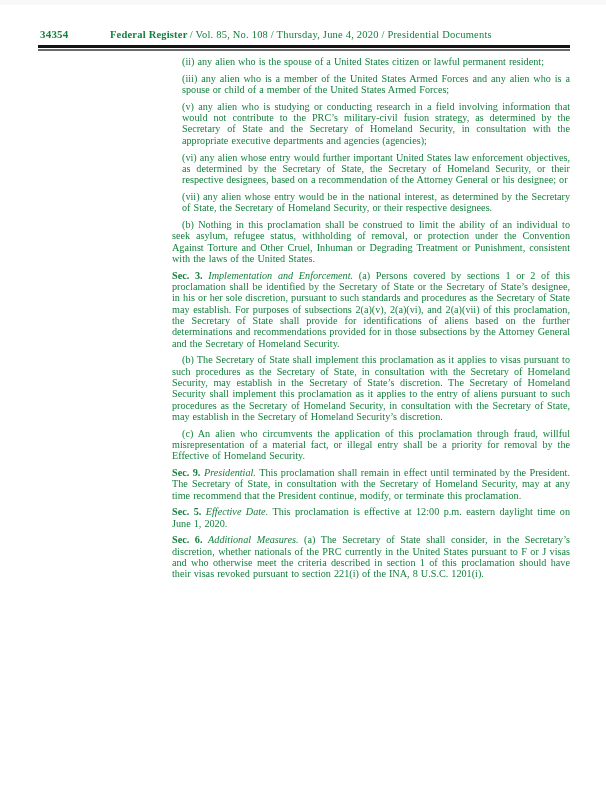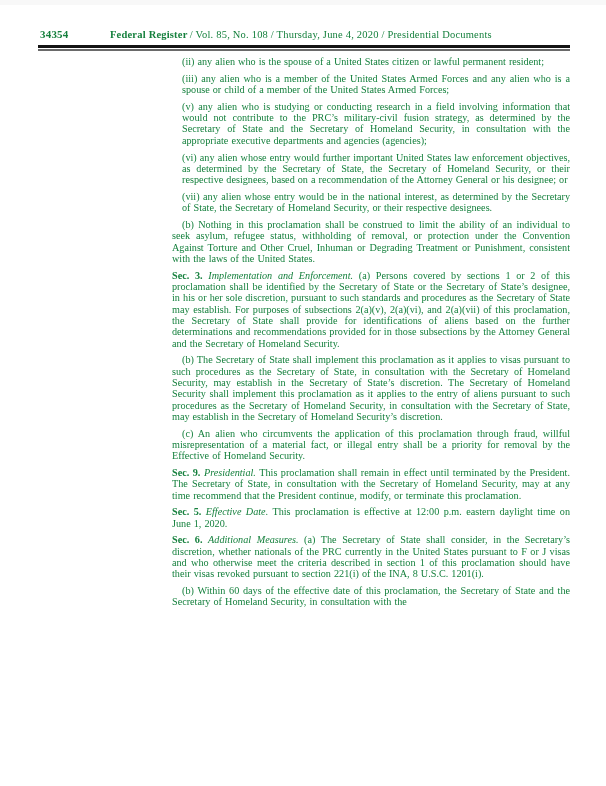--- a/index.html
+++ b/index.html
@@ -86,16 +86,15 @@
     <p class="sub">(v) any alien who is studying or conducting research in a field involving information that would not contribute to the PRC’s military-civil fusion strategy, as determined by the Secretary of State and the Secretary of Homeland Security, in consultation with the appropriate executive departments and agencies (agencies);</p>
     <p class="sub">(vi) any alien whose entry would further important United States law enforcement objectives, as determined by the Secretary of State, the Secretary of Homeland Security, or their respective designees, based on a recommendation of the Attorney General or his designee; or</p>
     <p class="sub">(vii) any alien whose entry would be in the national interest, as determined by the Secretary of State, the Secretary of Homeland Security, or their respective designees.</p>
     <p class="indent">(b) Nothing in this proclamation shall be construed to limit the ability of an individual to seek asylum, refugee status, withholding of removal, or protection under the Convention Against Torture and Other Cruel, Inhuman or Degrading Treatment or Punishment, consistent with the laws of the United States.</p>
     <p class="sec"><b>Sec. 3.</b> <i>Implementation and Enforcement.</i> <span>(a) Persons covered by sections 1 or 2 of this proclamation shall be identified by the Secretary of State or the Secretary of State’s designee, in his or her sole discretion, pursuant to such standards and procedures as the Secretary of State may establish. For purposes of subsections 2(a)(v), 2(a)(vi), and 2(a)(vii) of this proclamation, the Secretary of State shall provide for identifications of aliens based on the further determinations and recommendations provided for in those subsections by the Attorney General and the Secretary of Homeland Security.</span></p>
     <p class="indent">(b) The Secretary of State shall implement this proclamation as it applies to visas pursuant to such procedures as the Secretary of State, in consultation with the Secretary of Homeland Security, may establish in the Secretary of State’s discretion. The Secretary of Homeland Security shall implement this proclamation as it applies to the entry of aliens pursuant to such procedures as the Secretary of Homeland Security, in consultation with the Secretary of State, may establish in the Secretary of Homeland Security’s discretion.</p>
     <p class="indent">(c) An alien who circumvents the application of this proclamation through fraud, willful misrepresentation of a material fact, or illegal entry shall be a priority for removal by the Effective of Homeland Security.</p>
     <p class="sec"><b>Sec. 9.</b> <i>Presidential.</i> <span>This proclamation shall remain in effect until terminated by the President. The Secretary of State, in consultation with the Secretary of Homeland Security, may at any time recommend that the President continue, modify, or terminate this proclamation.</span></p>
     <p class="sec"><b>Sec. 5.</b> <i>Effective Date.</i> <span>This proclamation is effective at 12:00 p.m. eastern daylight time on June 1, 2020.</span></p>
     <p class="sec"><b>Sec. 6.</b> <i>Additional Measures.</i> <span>(a) The Secretary of State shall consider, in the Secretary’s discretion, whether nationals of the PRC currently in the United States pursuant to F or J visas and who otherwise meet the criteria described in section 1 of this proclamation should have their visas revoked pursuant to section 221(i) of the INA, 8 U.S.C. 1201(i).</span></p>
-    <p class="indent">(b) Within 60 days of the effective date of this proclamation, the Secretary of State and the Secretary of Homeland Security, in consultation with the</p>
   </div>
 
 </div>
 
 </body></html>

